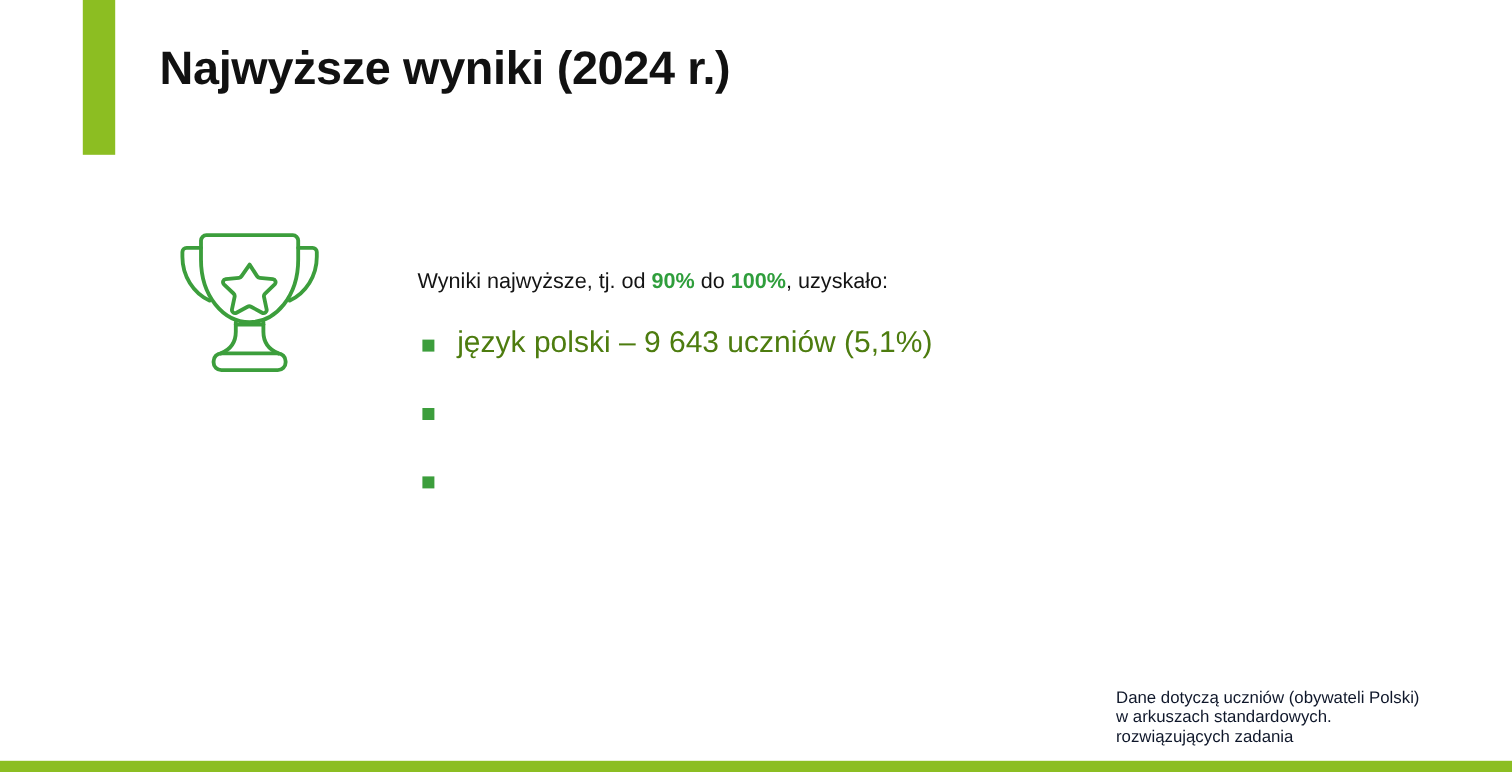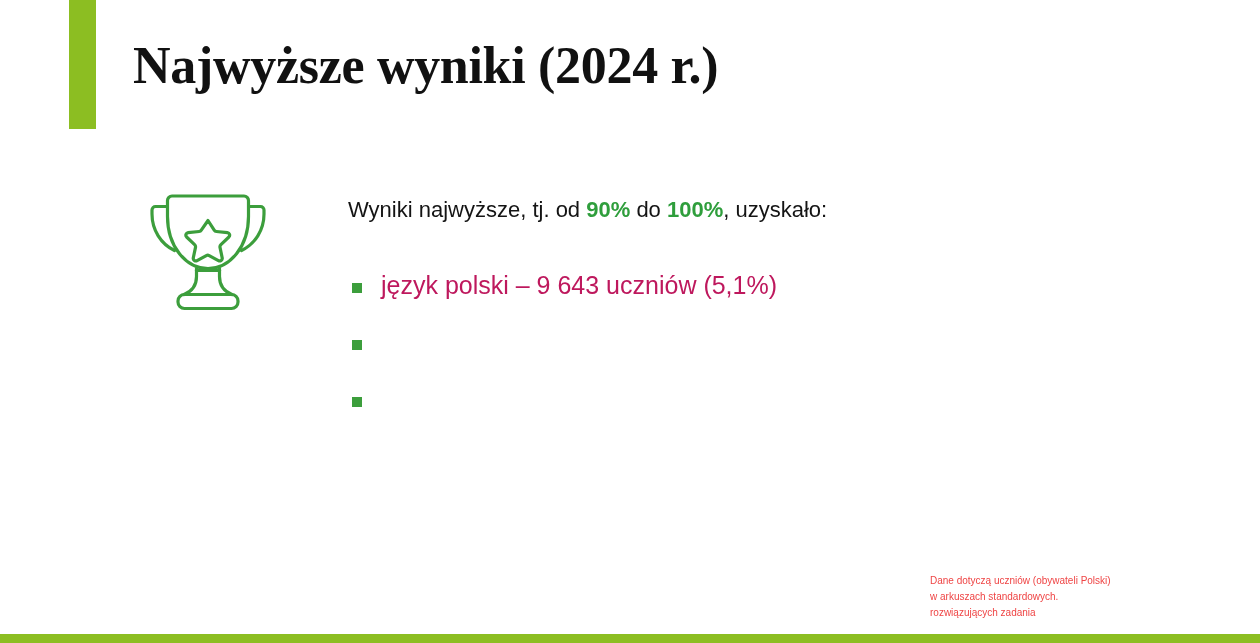--- a/index.html
+++ b/index.html
@@ -26,26 +26,25 @@
     left: 69px;
     top: 0;
     width: 27px;
     height: 129px;
     background: #8cbe22;
   }
   .slide-title {
     position: absolute;
     left: 133px;
     top: 36px;
-    font-size: 52px;
+    font-size: 39px;
     font-weight: bold;
     color: #111111;
     letter-spacing: -0.3px;
     white-space: nowrap;
-    font-family: Liberation Serif, serif;
   }
 
   
   .trophy-icon {
     position: absolute;
     left: 143px;
     top: 190px;
     width: 130px;
     height: 125px;
   }
@@ -56,45 +55,46 @@
   }
 
   
   .content-block {
     position: absolute;
     left: 348px;
     top: 196px;
     width: 700px;
   }
   .intro-line {
-    font-size: 22px;
+    font-size: 18px;
     color: #141414;
     line-height: 1.25;
     white-space: nowrap;
+    margin-top: 27px;
   }
   .hl-green {
     color: #2f9e3c;
     font-weight: bold;
   }
 
   .bullet-list {
     list-style: none;
     margin: 0;
     padding: 0;
     position: absolute;
     top: 76px;
     left: 4px;
     width: 700px;
   }
   .bullet-item {
     display: flex;
     align-items: flex-start;
     height: 57px;
     font-size: 25px;
-    color: #be185d;
+    color: #4d7c0f;
     white-space: nowrap;
   }
   .bullet-marker {
     flex: 0 0 auto;
     width: 10px;
     height: 10px;
     background: #3c9e3c;
     margin-top: 11px;
     margin-right: 19px;
   }
@@ -102,23 +102,23 @@
     flex: 1 1 auto;
     line-height: 1.1;
   }
 
   
   .footnote {
     position: absolute;
     left: 930px;
     top: 573px;
     width: 300px;
-    font-size: 10px;
+    font-size: 14px;
     line-height: 16px;
-    color: #ef4444;
+    color: #0f172a;
   }
   .footnote div {
     white-space: nowrap;
   }
 
   
   .bottom-bar {
     position: absolute;
     left: 0;
     bottom: 0;

